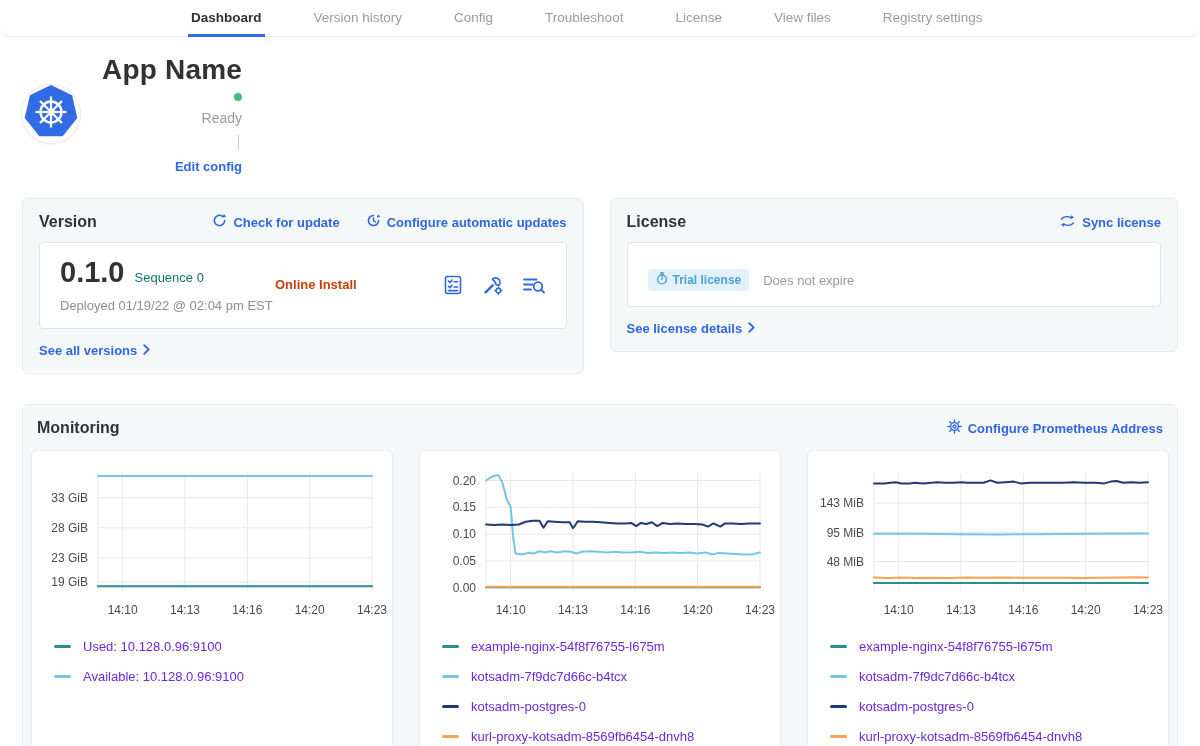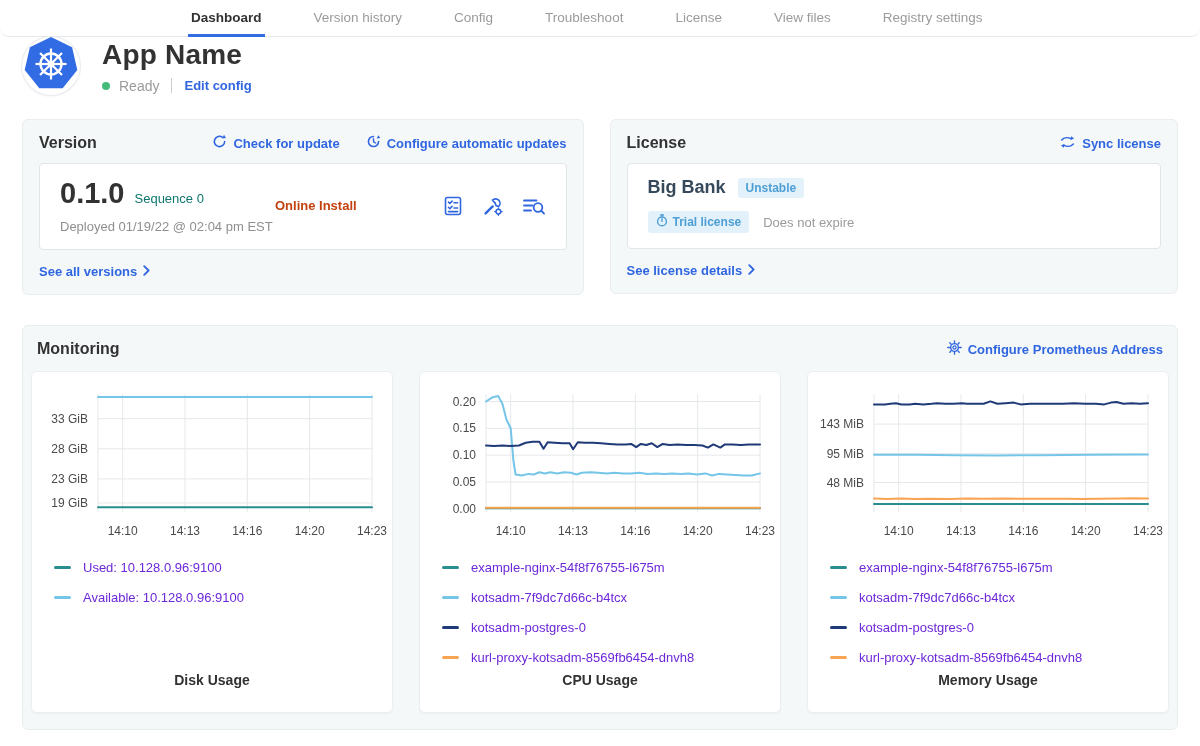--- a/index.html
+++ b/index.html
@@ -9,26 +9,26 @@
   
   .topnav { height: 37px; border-bottom: 1px solid #e5e7e9; display: flex;
     align-items: stretch; padding-left: 188px; gap: 46px; background: #fff; border-radius: 9px; }
   .tab { font-size: 13.5px; color: #9b9b9b; display: flex; align-items: center;
     padding: 0 3px; cursor: pointer; border-bottom: 3px solid transparent; margin-bottom: -1px; }
   .tab.active { color: #323232; font-weight: 700; border-bottom-color: #326de6; }
 
   .page { padding: 0 22px; }
 
   
-  .app-header { display: flex; align-items: center; gap: 22px; }
+  .app-header { display: flex; align-items: center; gap: 22px; margin-top: 17px; }
   .app-logo { width: 58px; height: 58px; border-radius: 50%; background: #fff;
     box-shadow: 0 0 0 1px #e9ebee, 0 1px 3px rgba(0,0,0,.08); display: flex;
     align-items: center; justify-content: center; }
   .app-title-block h1 { font-size: 28px; font-weight: 700; letter-spacing: .2px; }
-  .status-row { display: flex; align-items: center; gap: 9px; margin-top: 7px; }
+  .status-row { display: flex; align-items: flex-end; gap: 9px; margin-top: 7px; flex-direction: column; }
   .status-dot { width: 8px; height: 8px; border-radius: 50%; background: #44bb77; }
   .status-text { font-size: 14px; color: #9b9b9b; }
   .vdivider { width: 1px; height: 15px; background: #c9cdd1; margin: 0 3px; }
   .link { color: #3066e0; font-weight: 700; font-size: 13px; cursor: pointer;
     display: inline-flex; align-items: center; gap: 6px; text-decoration: none; }
   .link svg { flex: 0 0 auto; }
 
   
   .cards-row { display: flex; gap: 26px; margin-top: 24px; align-items: flex-start; }
   .section-card { background: #f5f8f9; border: 1px solid #e9edef; border-radius: 6px; padding: 14px 16px; }
@@ -217,24 +217,20 @@
               <polygon points="12.9,0.9 16,3.2 12.3,4.9" fill="#3066e0"></polygon>
               <path d="M15.2 9.2 C12.5 12, 8.2 12.2, 5 10.4" stroke="#3066e0" stroke-width="1.6" stroke-linecap="round"></path>
               <polygon points="5.1,13.1 2,10.8 5.7,9.1" fill="#3066e0"></polygon>
             </svg>
           </span>
           <span>Sync license</span>
         </a>
       </div>
 
       <div class="inner-card license-inner">
-        <div class="lic-name-row">
-          <span class="lic-name">Big Bank</span>
-          <span class="badge-blue">Unstable</span>
-        </div>
         <div class="lic-row2">
           <span class="badge-blue">
             <span>
               <svg width="12" height="13" viewBox="0 0 12 13" fill="none" stroke="#4d9fd6" stroke-width="1.4" stroke-linecap="round">
                 <circle cx="6" cy="7.4" r="4.4"></circle>
                 <line x1="6" y1="7.4" x2="6" y2="4.7"></line>
                 <line x1="4.5" y1="1" x2="7.5" y2="1"></line>
                 <line x1="6" y1="1" x2="6" y2="2.6"></line>
               </svg>
             </span>

